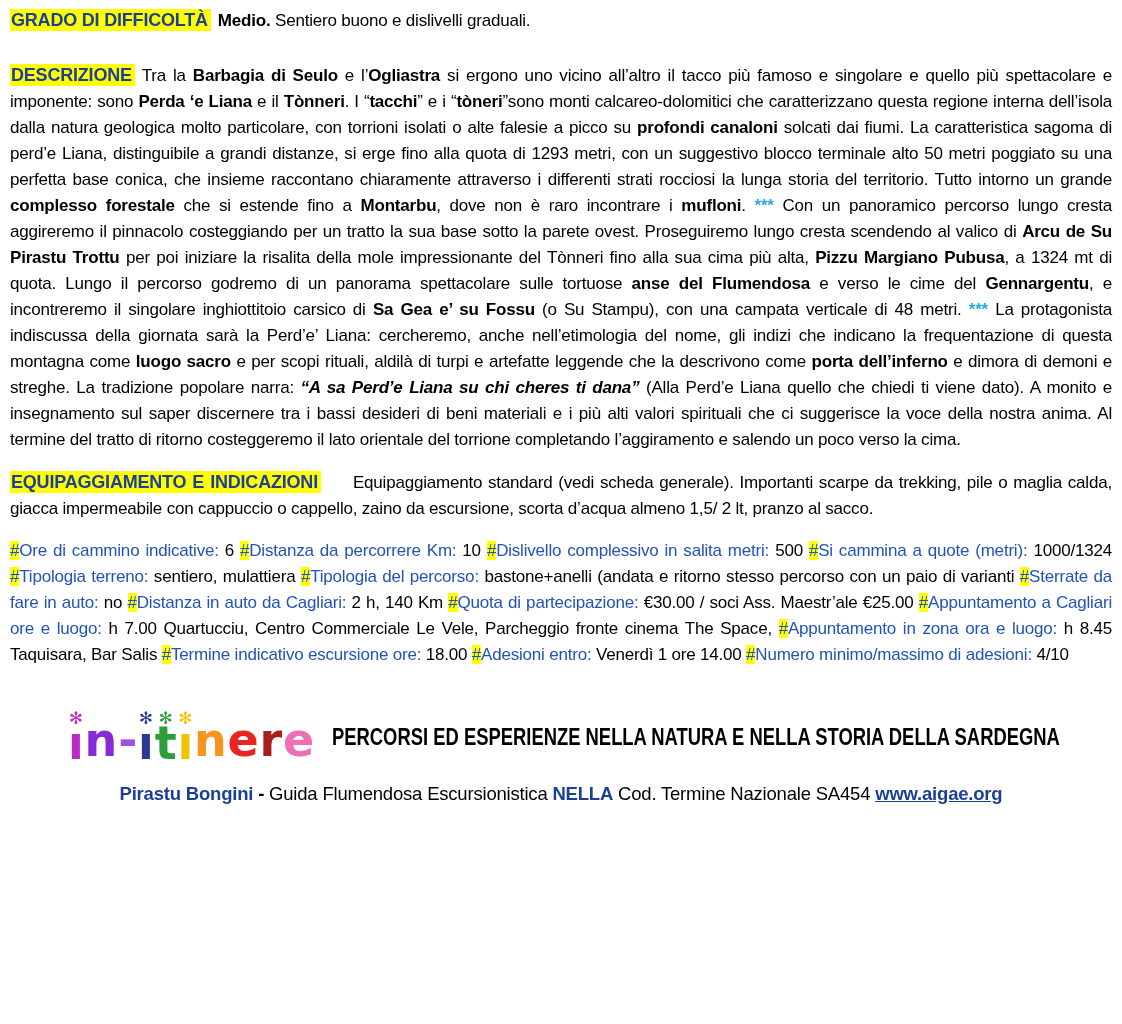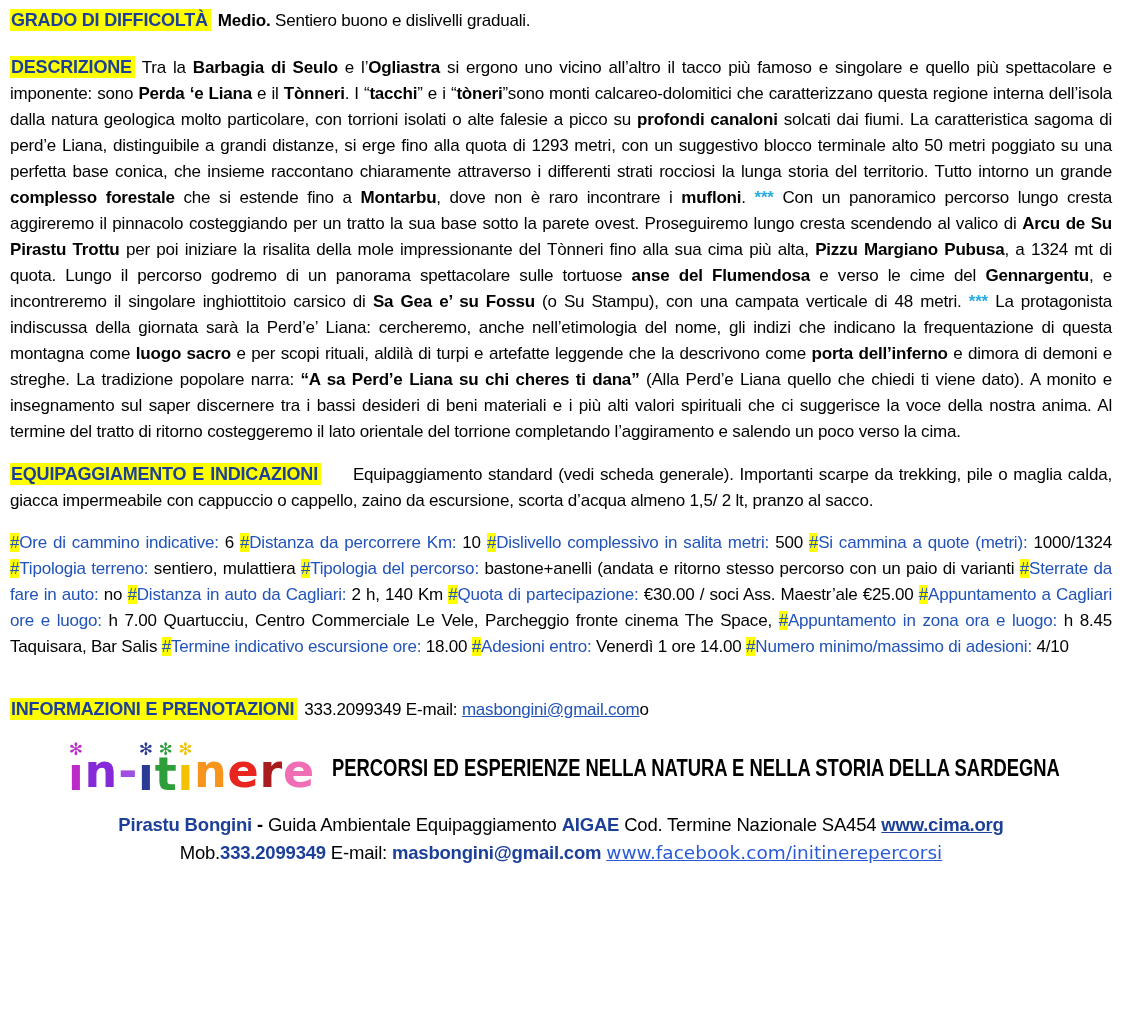--- a/index.html
+++ b/index.html
@@ -1,28 +1,28 @@
 <!DOCTYPE html>
 <html><head>
 <meta charset="utf-8">
 <style>
   html,body{margin:0;padding:0;background:#ffffff;}
   body{width:1122px;height:1024px;overflow:hidden;font-family:"Liberation Sans",sans-serif;color:#000;}
   .doc{padding:7px 10px 0 10px;font-size:17px;line-height:26px;text-align:justify;letter-spacing:-0.2px;}
   .para{margin:0;}
-  .mb20{margin-bottom:20px;}
+  .mb20{margin-bottom:28px;}
   .mb16{margin-bottom:16px;}
   .mb24{margin-bottom:36px;}
   .mb10{margin-bottom:10px;}
   .head{color:#1c3f97;font-weight:bold;background:#ffff00;padding:1px 3px 1px 1px;margin-right:7px;font-size:18px;}
   .headwide{margin-right:32px;}
   
   .s-r{}
   .s-b{font-weight:bold;}
-  .s-bi{font-weight:bold;}
+  .s-bi{font-weight:bold;font-style:italic;}
   .s-i{}
   .s-stars{color:#29abe2;font-weight:bold;}
   .s-hash{background:#ffff00;color:#2153b8;}
   .s-lbl{color:#2153b8;}
   .s-link{color:#2153b8;text-decoration:underline;cursor:pointer;}
   .s-linkb{color:#1c3f97;font-weight:bold;text-decoration:underline;cursor:pointer;}
   .s-blueb{color:#1c3f97;font-weight:bold;}
   .s-mailb{color:#1c3f97;font-weight:bold;cursor:pointer;}
   .s-fb{color:#2a5bd7;text-decoration:underline;cursor:pointer;font-family:"DejaVu Sans",sans-serif;letter-spacing:0;}
   
@@ -50,23 +50,20 @@
   </p>
 
   <p class="para mb16">
     <span class="head headwide">EQUIPAGGIAMENTO E INDICAZIONI</span><span><span class="s-r">Equipaggiamento standard (vedi scheda generale). Importanti scarpe da trekking, pile o maglia calda, giacca impermeabile con cappuccio o cappello, zaino da escursione, scorta d’acqua almeno 1,5/ 2 lt, pranzo al sacco.</span></span>
   </p>
 
   <p class="para mb24">
     <span><span class="s-hash">#</span><span class="s-lbl">Ore di cammino indicative:</span><span class="s-r"> 6  </span><span class="s-hash">#</span><span class="s-lbl">Distanza da percorrere Km:</span><span class="s-r"> 10  </span><span class="s-hash">#</span><span class="s-lbl">Dislivello complessivo in salita metri:</span><span class="s-r"> 500  </span><span class="s-hash">#</span><span class="s-lbl">Si cammina a quote (metri):</span><span class="s-r"> 1000/1324    </span><span class="s-hash">#</span><span class="s-lbl">Tipologia terreno:</span><span class="s-r"> sentiero, mulattiera </span><span class="s-hash">#</span><span class="s-lbl">Tipologia del percorso:</span><span class="s-r"> bastone+anelli (andata e ritorno stesso percorso con un paio di varianti  </span><span class="s-hash">#</span><span class="s-lbl">Sterrate da fare in auto:</span><span class="s-r"> no  </span><span class="s-hash">#</span><span class="s-lbl">Distanza in auto da Cagliari:</span><span class="s-r"> 2 h, 140 Km </span><span class="s-hash">#</span><span class="s-lbl">Quota di partecipazione:</span><span class="s-r"> €30.00 / soci Ass. Maestr’ale €25.00   </span><span class="s-hash">#</span><span class="s-lbl">Appuntamento a Cagliari ore e luogo:</span><span class="s-r"> h 7.00 Quartucciu, Centro Commerciale Le Vele, Parcheggio fronte cinema The Space,  </span><span class="s-hash">#</span><span class="s-lbl">Appuntamento in zona ora e luogo:</span><span class="s-r"> h 8.45  Taquisara, Bar Salis  </span><span class="s-hash">#</span><span class="s-lbl">Termine indicativo escursione ore:</span><span class="s-r"> 18.00  </span><span class="s-hash">#</span><span class="s-lbl">Adesioni entro:</span><span class="s-r"> Venerdì 1 ore 14.00  </span><span class="s-hash">#</span><span class="s-lbl">Numero minimo/massimo di adesioni:</span><span class="s-r"> 4/10</span></span>
   </p>
 
-  <p class="para mb10">
-    <span class="head">INFORMAZIONI E PRENOTAZIONI</span><span><span class="s-r">333.2099349 E-mail: </span><span class="s-link">masbongini@gmail.com</span><span class="s-r">o</span></span>
-  </p>
 
   <div class="logo-row">
     <div class="logo">
         <span class="L hasdot" style="color: rgb(187, 41, 201);">
           <span class="dot">✻</span>
           <span class="body">ı</span>
         </span>
         <span class="L" style="color: rgb(134, 41, 216);">n</span>
         <span class="L" style="color: rgb(161, 79, 224);">-</span>
         <span class="L hasdot" style="color: rgb(43, 58, 148);">
@@ -83,19 +80,16 @@
         </span>
         <span class="L" style="color: rgb(247, 148, 29);">n</span>
         <span class="L" style="color: rgb(232, 37, 31);">e</span>
         <span class="L" style="color: rgb(168, 29, 29);">r</span>
         <span class="L" style="color: rgb(240, 110, 180);">e</span>
       </div>
     <span class="tagline">PERCORSI ED ESPERIENZE NELLA NATURA E NELLA STORIA DELLA SARDEGNA</span>
   </div>
 
   <p class="contact contact1">
-    <span><span class="s-blueb">Pirastu Bongini</span><span class="s-b"> - </span><span class="s-r">Guida Ambientale Equipaggiamento </span><span class="s-blueb">AIGAE</span><span class="s-r"> Cod. Termine Nazionale SA454 </span><span class="s-linkb">www.cima.org</span></span>
-  </p>
-  <p class="contact">
-    <span><span class="s-r">Mob.</span><span class="s-blueb">333.2099349</span><span class="s-r"> E-mail: </span><span class="s-mailb">masbongini@gmail.com</span><span class="s-r">  </span><span class="s-fb">www.facebook.com/initinerepercorsi</span></span>
+    <span><span class="s-blueb">Pirastu Bongini</span><span class="s-b"> - </span><span class="s-r">Guida Flumendosa Escursionistica </span><span class="s-blueb">NELLA</span><span class="s-r"> Cod. Termine Nazionale SA454 </span><span class="s-linkb">www.aigae.org</span></span>
   </p>
 
 </div>
 
 </body></html>

